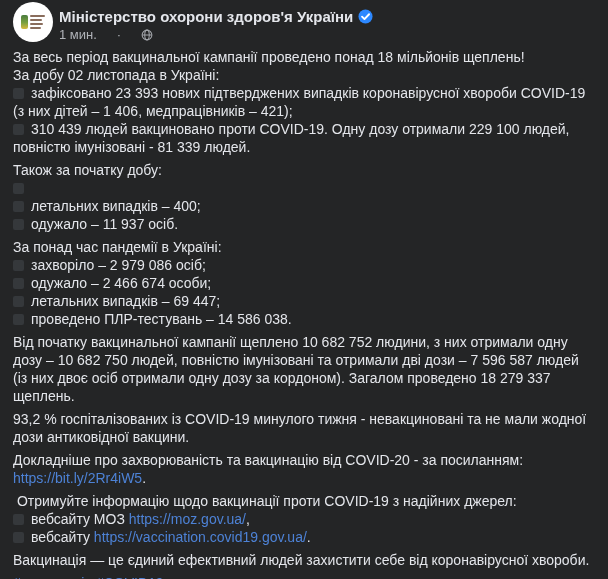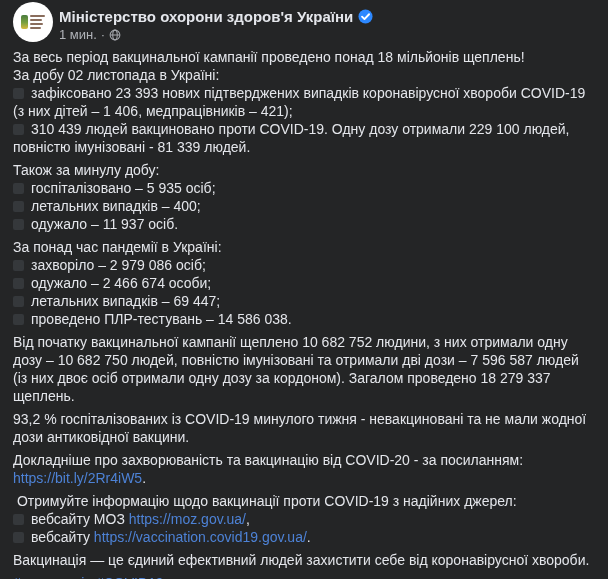--- a/index.html
+++ b/index.html
@@ -37,21 +37,21 @@
   .avatar-lines{display:flex;flex-direction:column;gap:2px;}
   .avatar-lines i{display:block;height:2px;background:#8a6d5c;border-radius:1px;}
   .avatar-lines i:nth-child(1){width:15px;}
   .avatar-lines i:nth-child(2){width:12px;}
   .avatar-lines i:nth-child(3){width:13px;}
   .avatar-lines i:nth-child(4){width:11px;}
   .header-text{display:flex;flex-direction:column;padding-top:5px;}
   .name-row{display:flex;align-items:center;gap:5px;line-height:19px;}
   .page-name{font-size:15px;font-weight:700;color:var(--text);cursor:pointer;}
   .verified{display:inline-flex;align-items:center;}
-  .meta-row{display:flex;align-items:center;gap:4px;font-size:13px;line-height:15px;color:var(--secondary_text);margin-top:1px;}
+  .meta-row{display:flex;align-items:center;gap:20px;font-size:13px;line-height:15px;color:var(--secondary_text);margin-top:1px;}
   .meta-row .timestamp{cursor:pointer;}
   .globe{display:inline-flex;align-items:center;opacity:.9;}
   
   .post-body{padding:6px 13px 0 13px;font-size:14px;line-height:18px;color:var(--text);}
   .post-body p{margin:0 0 5px 0;}
   .post-body .line{display:block;white-space:pre-wrap;}
   .bullet{
     display:inline-block;width:11px;height:11px;border-radius:2px;
     background:var(--bullet);
     margin-right:7px;transform:translateY(1px);
@@ -96,22 +96,22 @@
     </div>
   </div>
   <div class="post-body" id="post-body">
       <p>
         <span class="line"><span>За весь період вакцинальної кампанії проведено понад 18 мільйонів щеплень!</span></span>
         <span class="line"><span>За добу 02 листопада в Україні:</span></span>
         <span class="line"><span class="bullet"></span><span>зафіксовано 23&nbsp;393 нових підтверджених випадків коронавірусної хвороби COVID-19 (з них дітей – 1&nbsp;406, медпрацівників – 421);</span></span>
         <span class="line"><span class="bullet"></span><span>310&nbsp;439 людей вакциновано проти COVID-19. Одну дозу отримали 229&nbsp;100 людей, повністю імунізовані - 81&nbsp;339 людей.</span></span>
       </p>
       <p>
-        <span class="line"><span>Також за минулу добу:</span></span>
-        <span class="line"><span class="bullet"></span><span>госпіталізовано – 5&nbsp;935 осіб;</span></span>
+        <span class="line"><span>Також за початку добу:</span></span>
+        <span class="line"><span class="bullet"></span></span>
         <span class="line"><span class="bullet"></span><span>летальних випадків – 400;</span></span>
         <span class="line"><span class="bullet"></span><span>одужало – 11&nbsp;937 осіб.</span></span>
       </p>
       <p>
         <span class="line"><span>За понад час пандемії в Україні:</span></span>
         <span class="line"><span class="bullet"></span><span>захворіло – 2&nbsp;979&nbsp;086 осіб;</span></span>
         <span class="line"><span class="bullet"></span><span>одужало – 2&nbsp;466&nbsp;674 особи;</span></span>
         <span class="line"><span class="bullet"></span><span>летальних випадків – 69&nbsp;447;</span></span>
         <span class="line"><span class="bullet"></span><span>проведено ПЛР-тестувань – 14&nbsp;586&nbsp;038.</span></span>
       </p>

